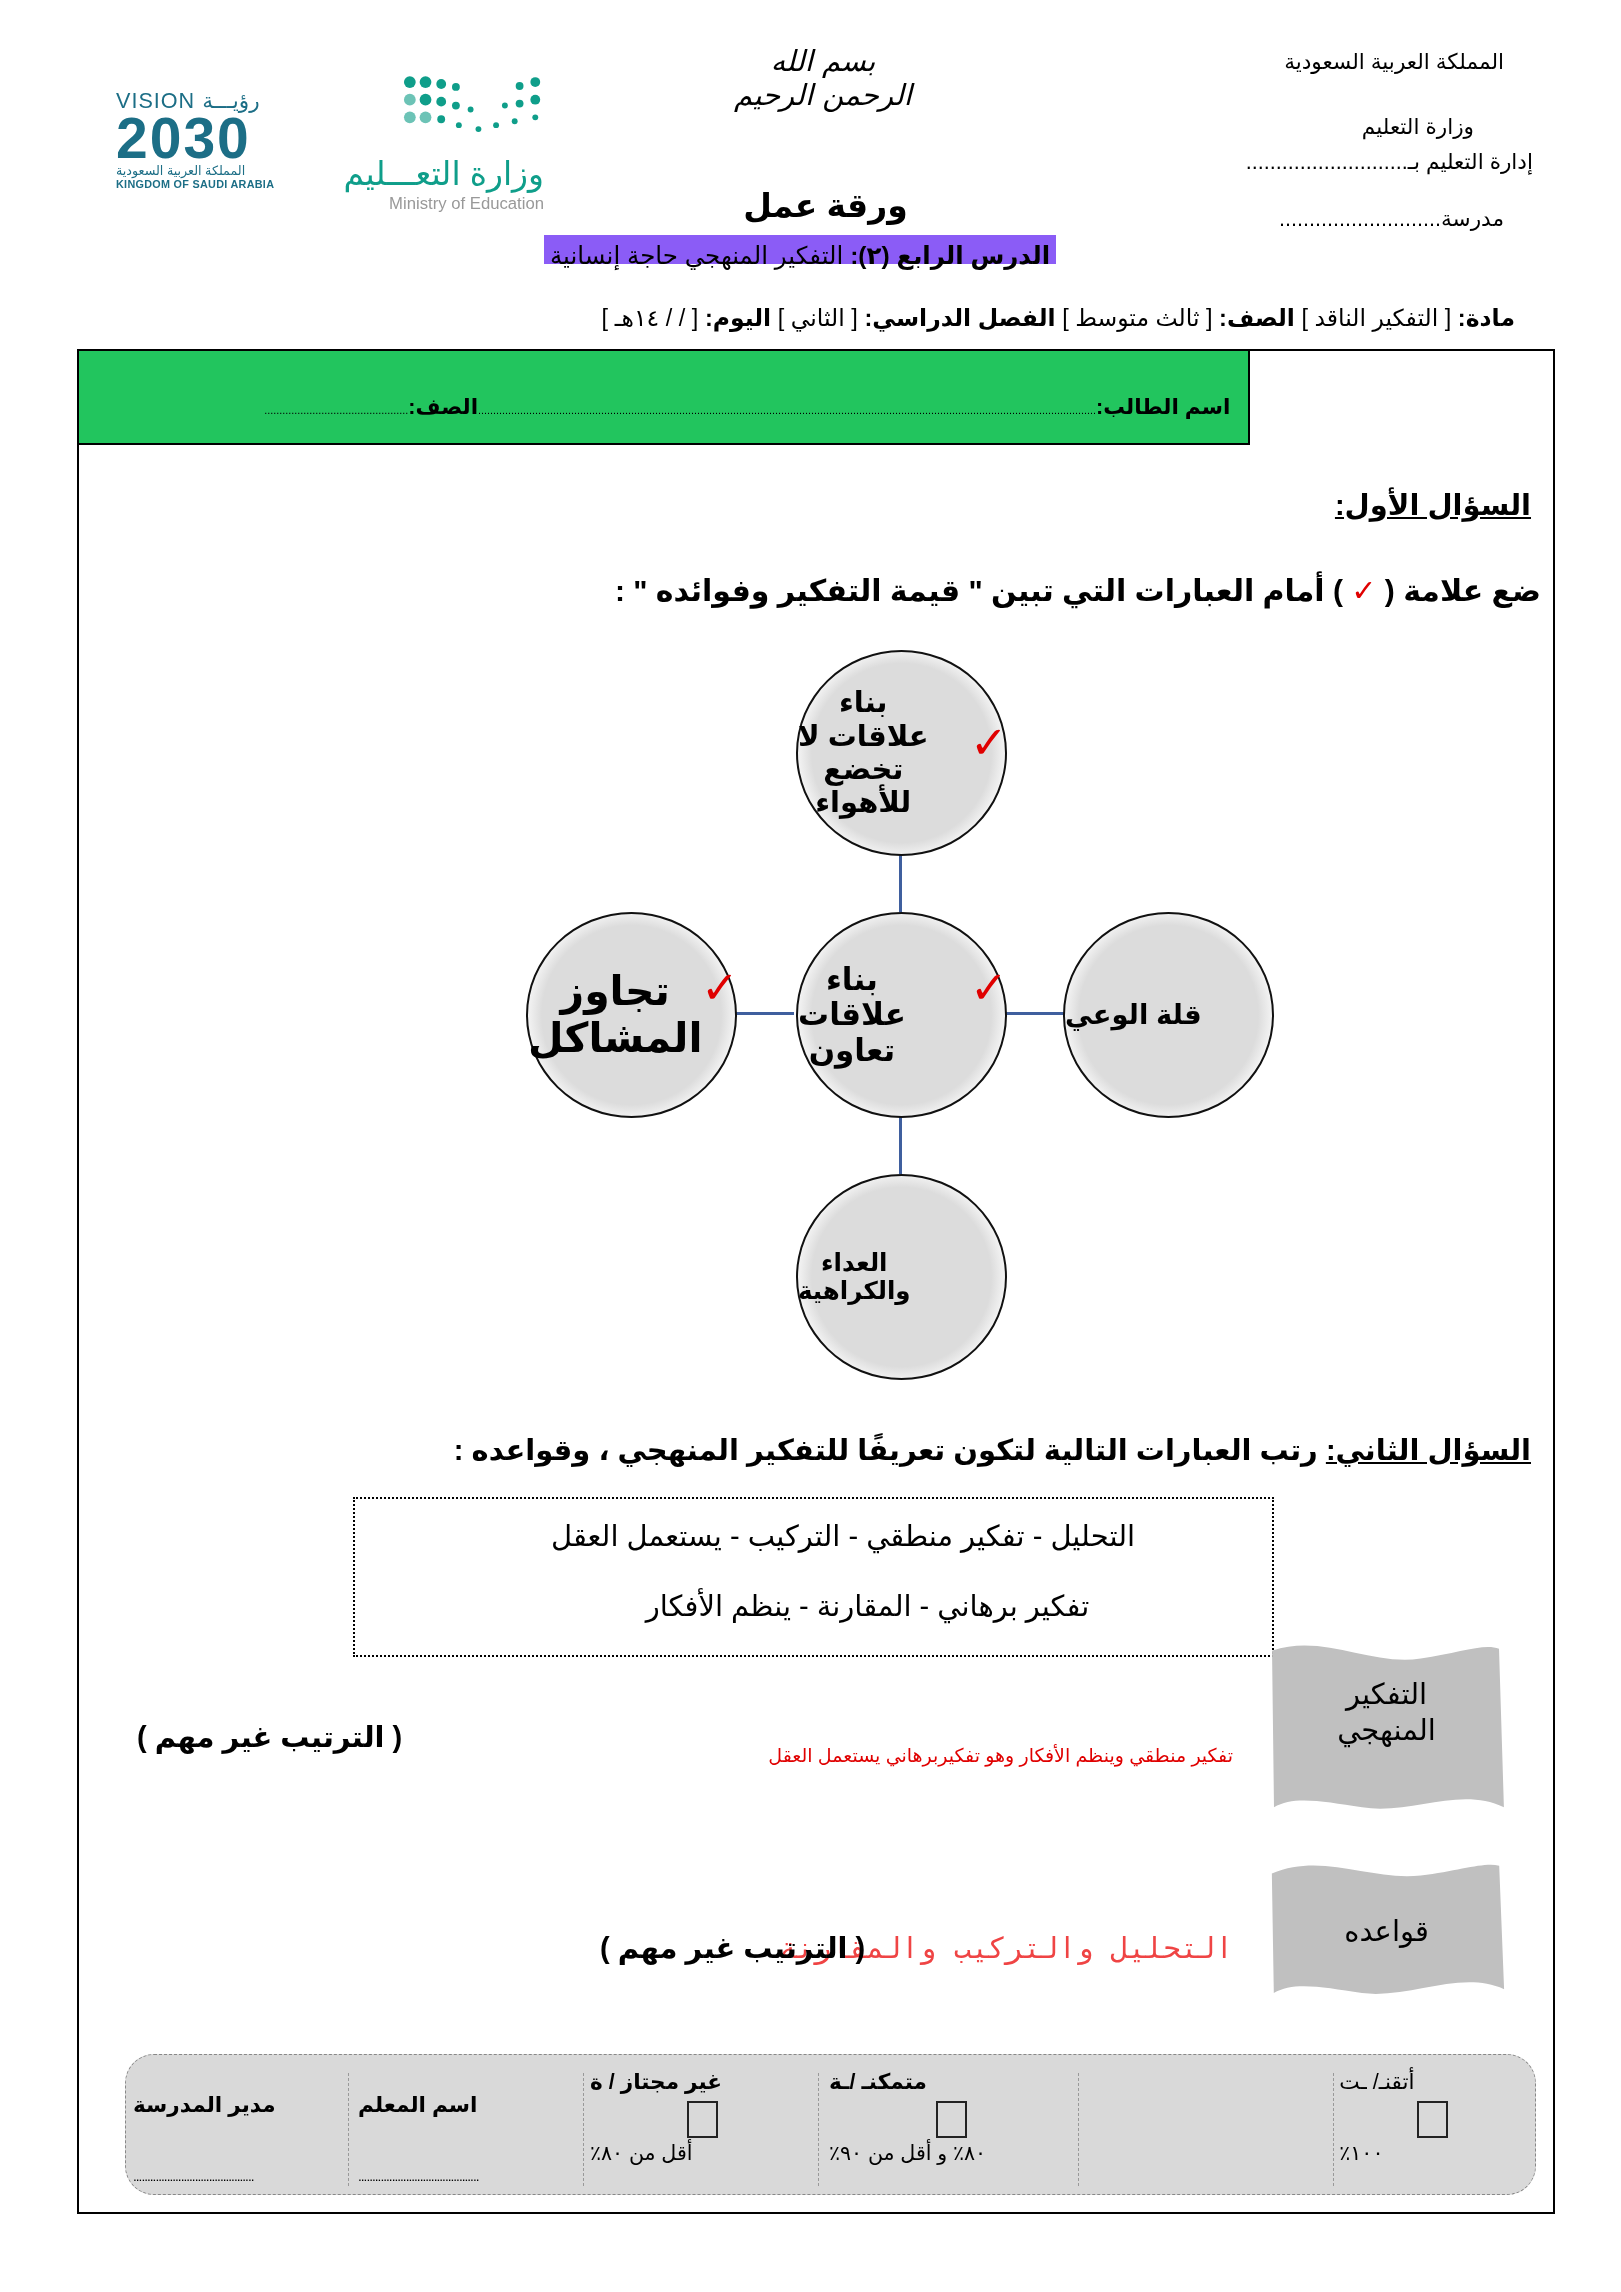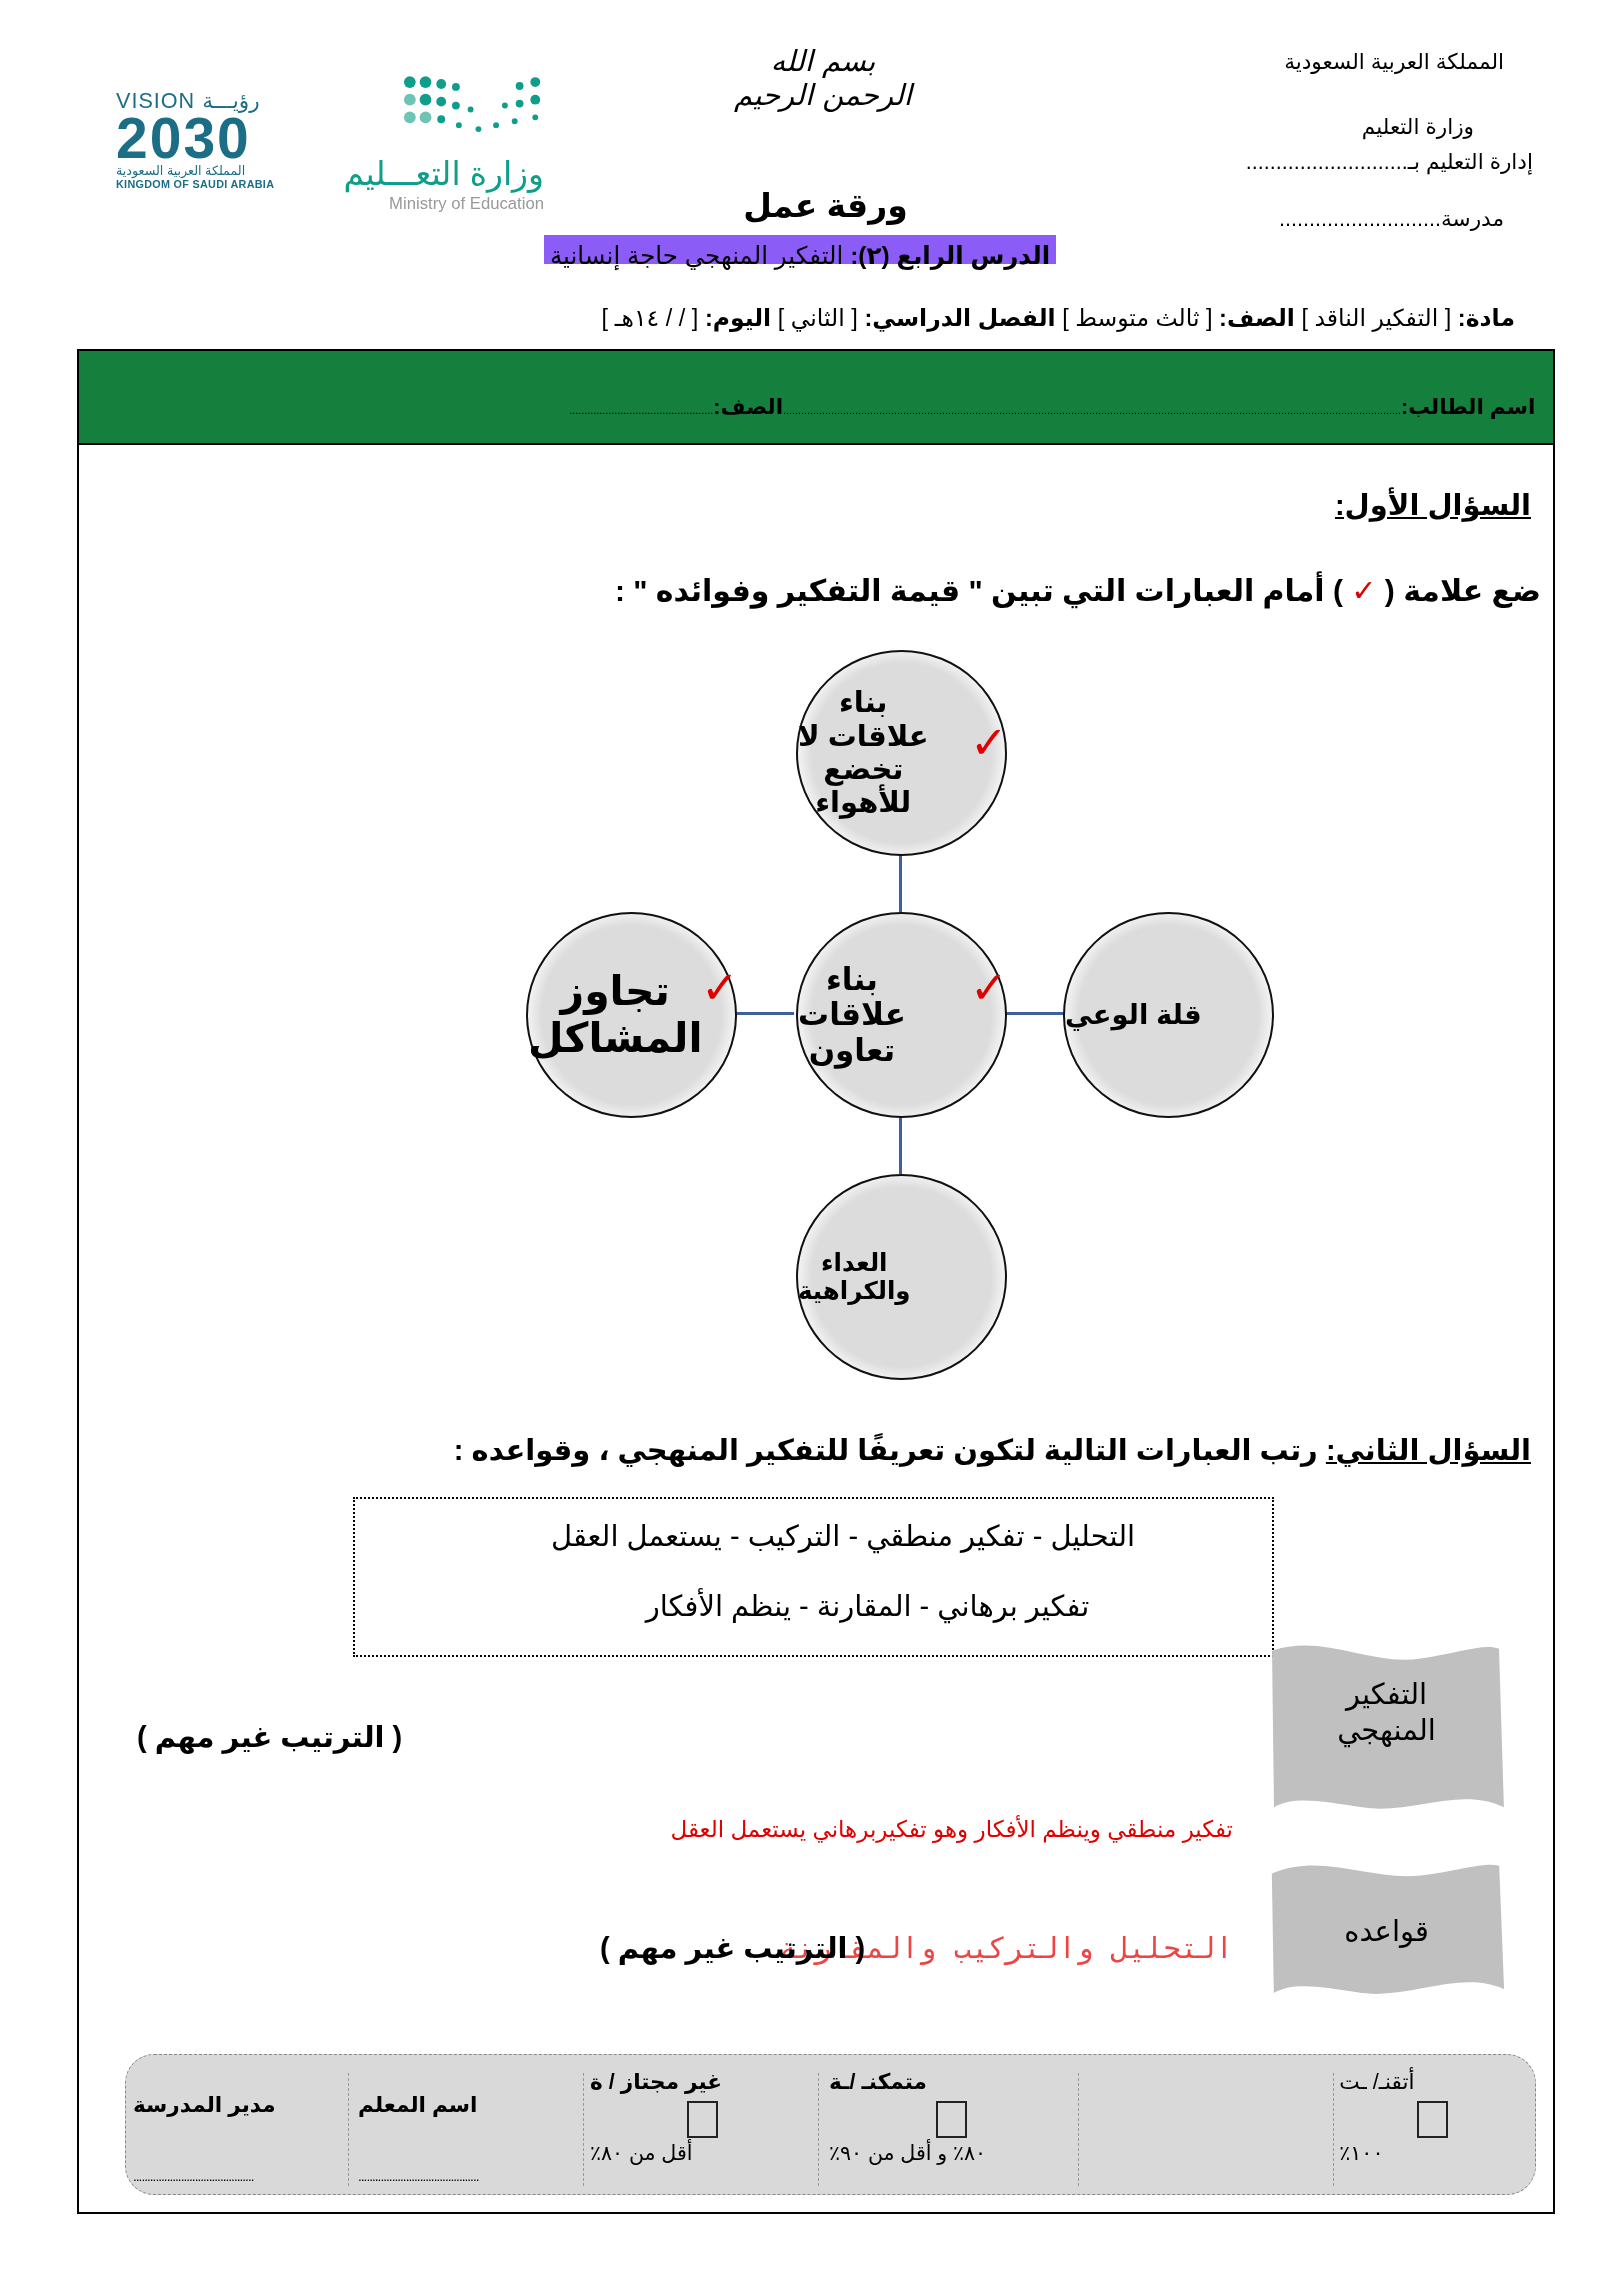--- a/index.html
+++ b/index.html
@@ -33,21 +33,21 @@
   
   .title { left: 713px; top: 186px; width: 225px; text-align: center; font-size: 33px; font-weight: bold; }
   .lesson { left: 544px; top: 235px; height: 29px; padding: 0 5.9px; background: #8b5cf6; font-size: 24.5px; line-height: 41px; direction: rtl; white-space: nowrap; }
   .lesson b { font-weight: bold; }
 
   .meta { right: 106px; top: 304px; font-size: 23.5px; font-weight: bold; direction: rtl; white-space: nowrap; }
   .meta span.v { font-weight: normal; }
 
   
   .frame { left: 77px; top: 349px; width: 1478px; height: 1865px; border: 2px solid #000; }
-  .name-band { left: 77px; top: 349px; width: 1478px; height: 96px; background: #15803d; border: 2px solid #000; }
+  .name-band { left: 77px; top: 349px; width: 1173px; height: 96px; background: #22c55e; border: 2px solid #000; }
   .name-band .txt { position: absolute; right: 17.6px; top: 43px; font-size: 21.6px; font-weight: bold; direction: rtl; white-space: nowrap; }
   .name-band .fill { font-weight: normal; letter-spacing: -1px; }
 
   
   .q1-title { right: 90px; top: 488px; font-size: 29px; font-weight: bold; text-decoration: underline; direction: rtl; }
   .q1-inst { right: 80px; top: 573px; font-size: 30px; font-weight: bold; direction: rtl; white-space: nowrap; }
   .redcheck { color: #e00000; font-weight: bold; }
 
   
   .line-v { background: #3f5f9e; width: 2.9px; }
@@ -64,21 +64,21 @@
   .q2 u { text-decoration: underline; }
   .wordbox { left: 353px; top: 1497px; width: 921px; height: 160px; border: 2.9px dotted #000; }
   .wordbox .w1, .wordbox .w2 { position: absolute; left: 0; width: 100%; text-align: center; font-size: 29px; direction: rtl; }
   .wordbox .w1 { top: 19.6px; padding-left: 59px; }
   .wordbox .w2 { top: 90px; padding-left: 108px; }
 
   .banner { width: 245px; }
   .banner svg { position: absolute; left: 0; top: 0; }
   .banner .bt { position: absolute; left: 0; width: 100%; text-align: center; font-size: 29px; direction: rtl; line-height: 1.25; }
 
-  .ans1 { right: 388px; top: 1816px; font-size: 23px; color: #e00000; direction: rtl; white-space: nowrap; }
+  .ans1 { right: 388px; top: 1744px; font-size: 19px; color: #e00000; direction: rtl; white-space: nowrap; }
   .ans1-note { left: 137px; top: 1720px; font-size: 29px; font-weight: bold; direction: rtl; white-space: nowrap; }
   .ans2 { right: 388px; top: 1931px; font-size: 29px; color: #ef4444; direction: rtl; white-space: nowrap; font-family: Liberation Mono, monospace; }
   .ans2-note { left: 600px; top: 1931px; font-size: 29px; font-weight: bold; direction: rtl; white-space: nowrap; }
 
   
   .rubric { left: 125px; top: 2054px; width: 1411px; height: 141px; background: #d9d9d9; border: 1px dashed #888; border-radius: 29px; }
   .rcol { position: absolute; top: 13.7px; height: 118px; text-align: left; direction: rtl; }
   .rcol .h { font-size: 21.6px; font-weight: bold; }
   .rcol .box { width: 31px; height: 37px; border: 2px solid #222; margin: 5.9px auto 3.9px; }
   .rcol .p { font-size: 20.6px; white-space: nowrap; }

